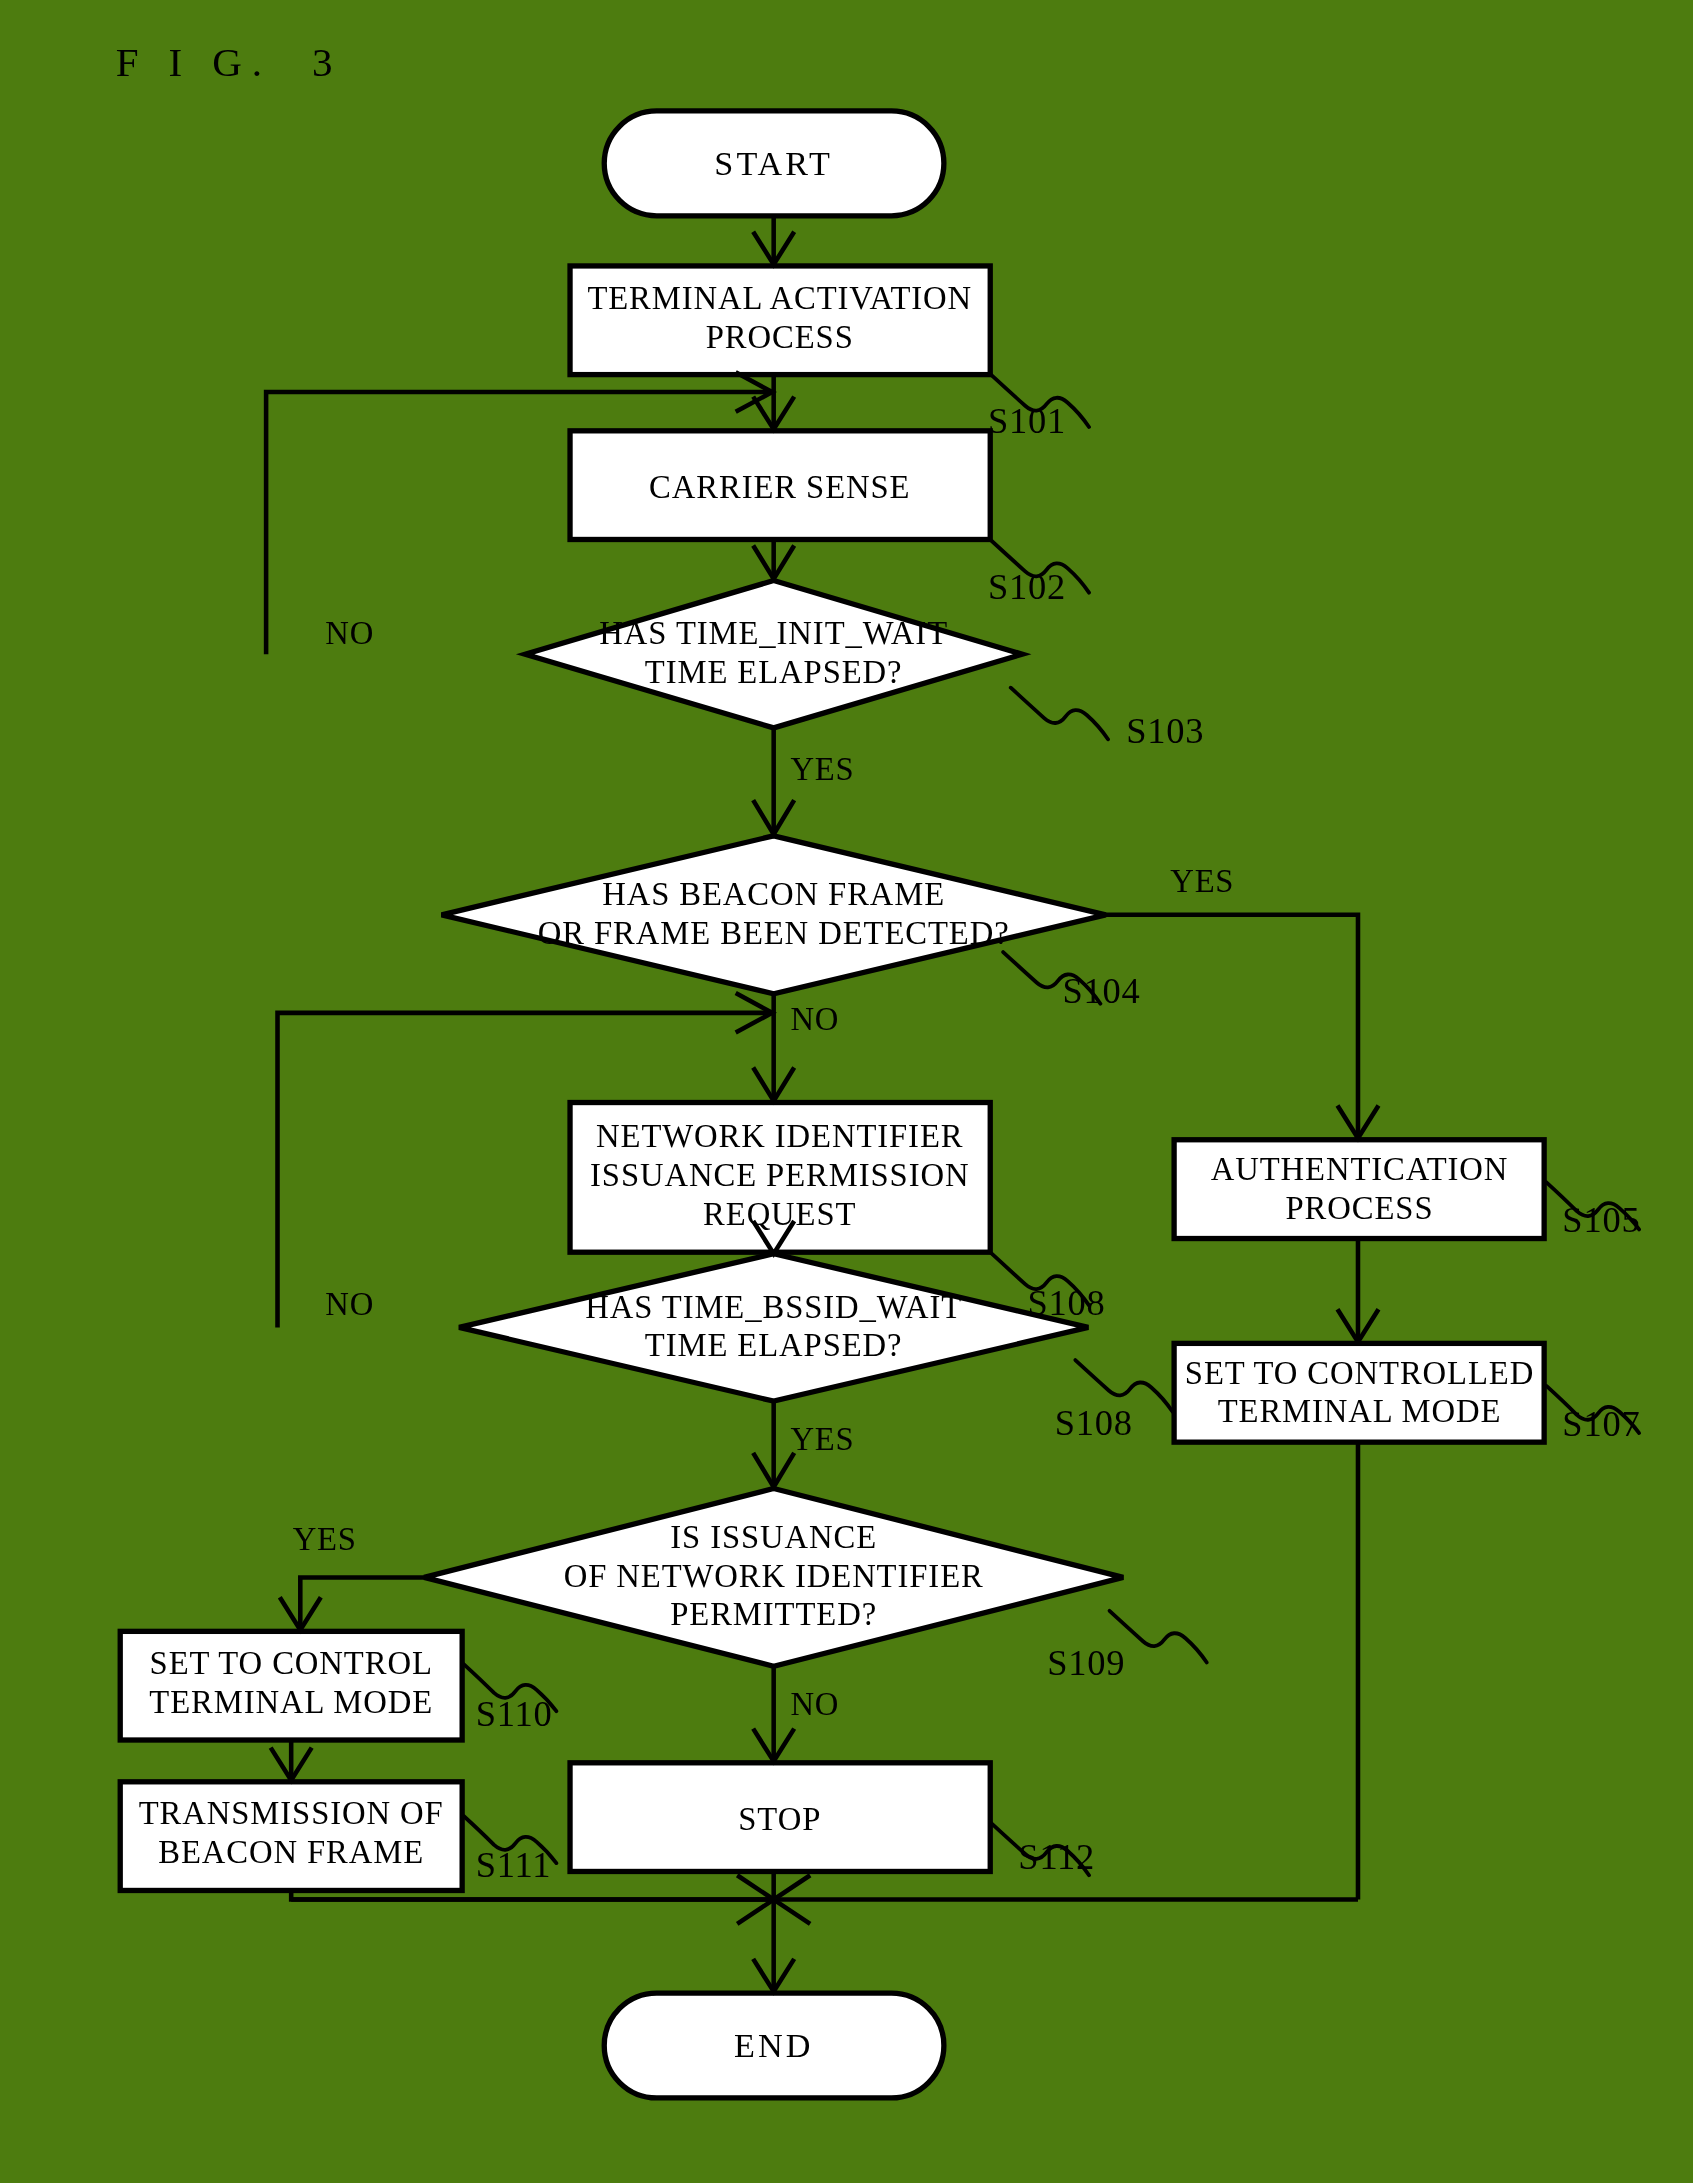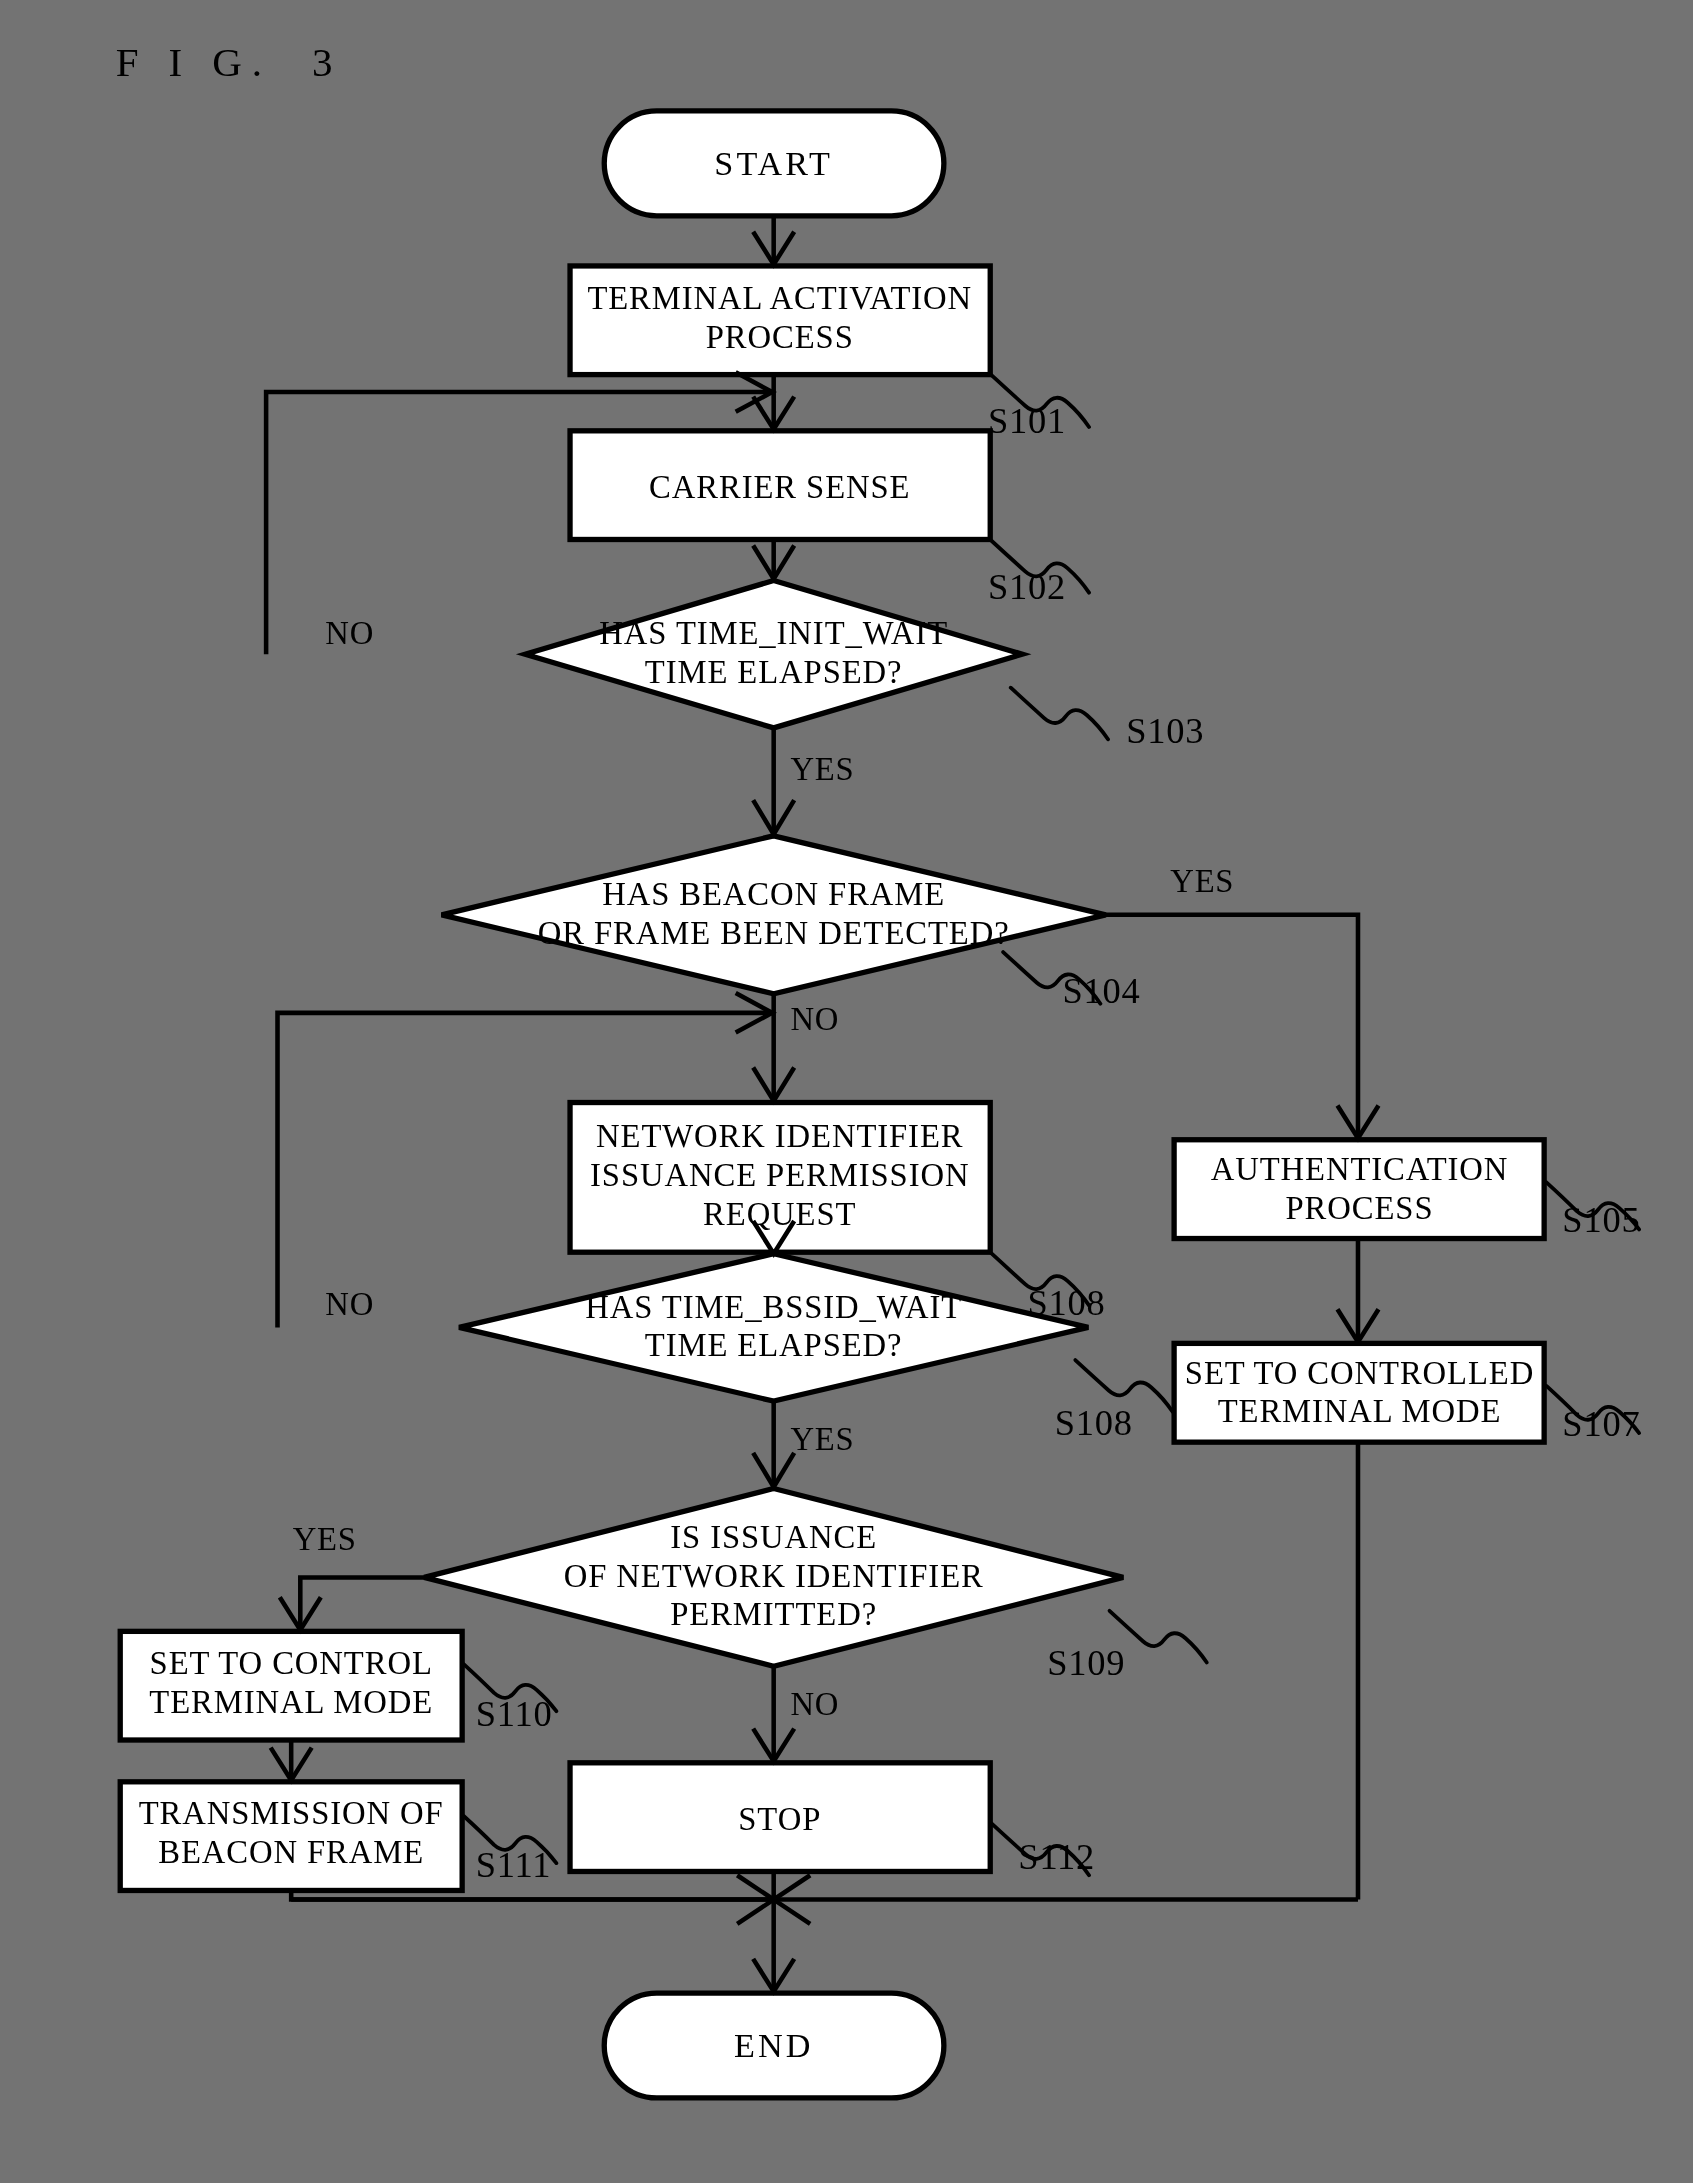--- a/index.html
+++ b/index.html
@@ -4,21 +4,21 @@
 <style>
   html, body {
     margin: 0;
     padding: 0;
     background: #ffffff;
   }
   #page {
     position: relative;
     width: 1694px;
     height: 2183px;
-    background: #737373;
+    background: #4d7c0f;
     overflow: hidden;
     font-family: "Liberation Serif", "DejaVu Serif", serif;
   }
   svg#flow {
     position: absolute;
     left: 0;
     top: 0;
     width: 1694px;
     height: 2183px;
   }

